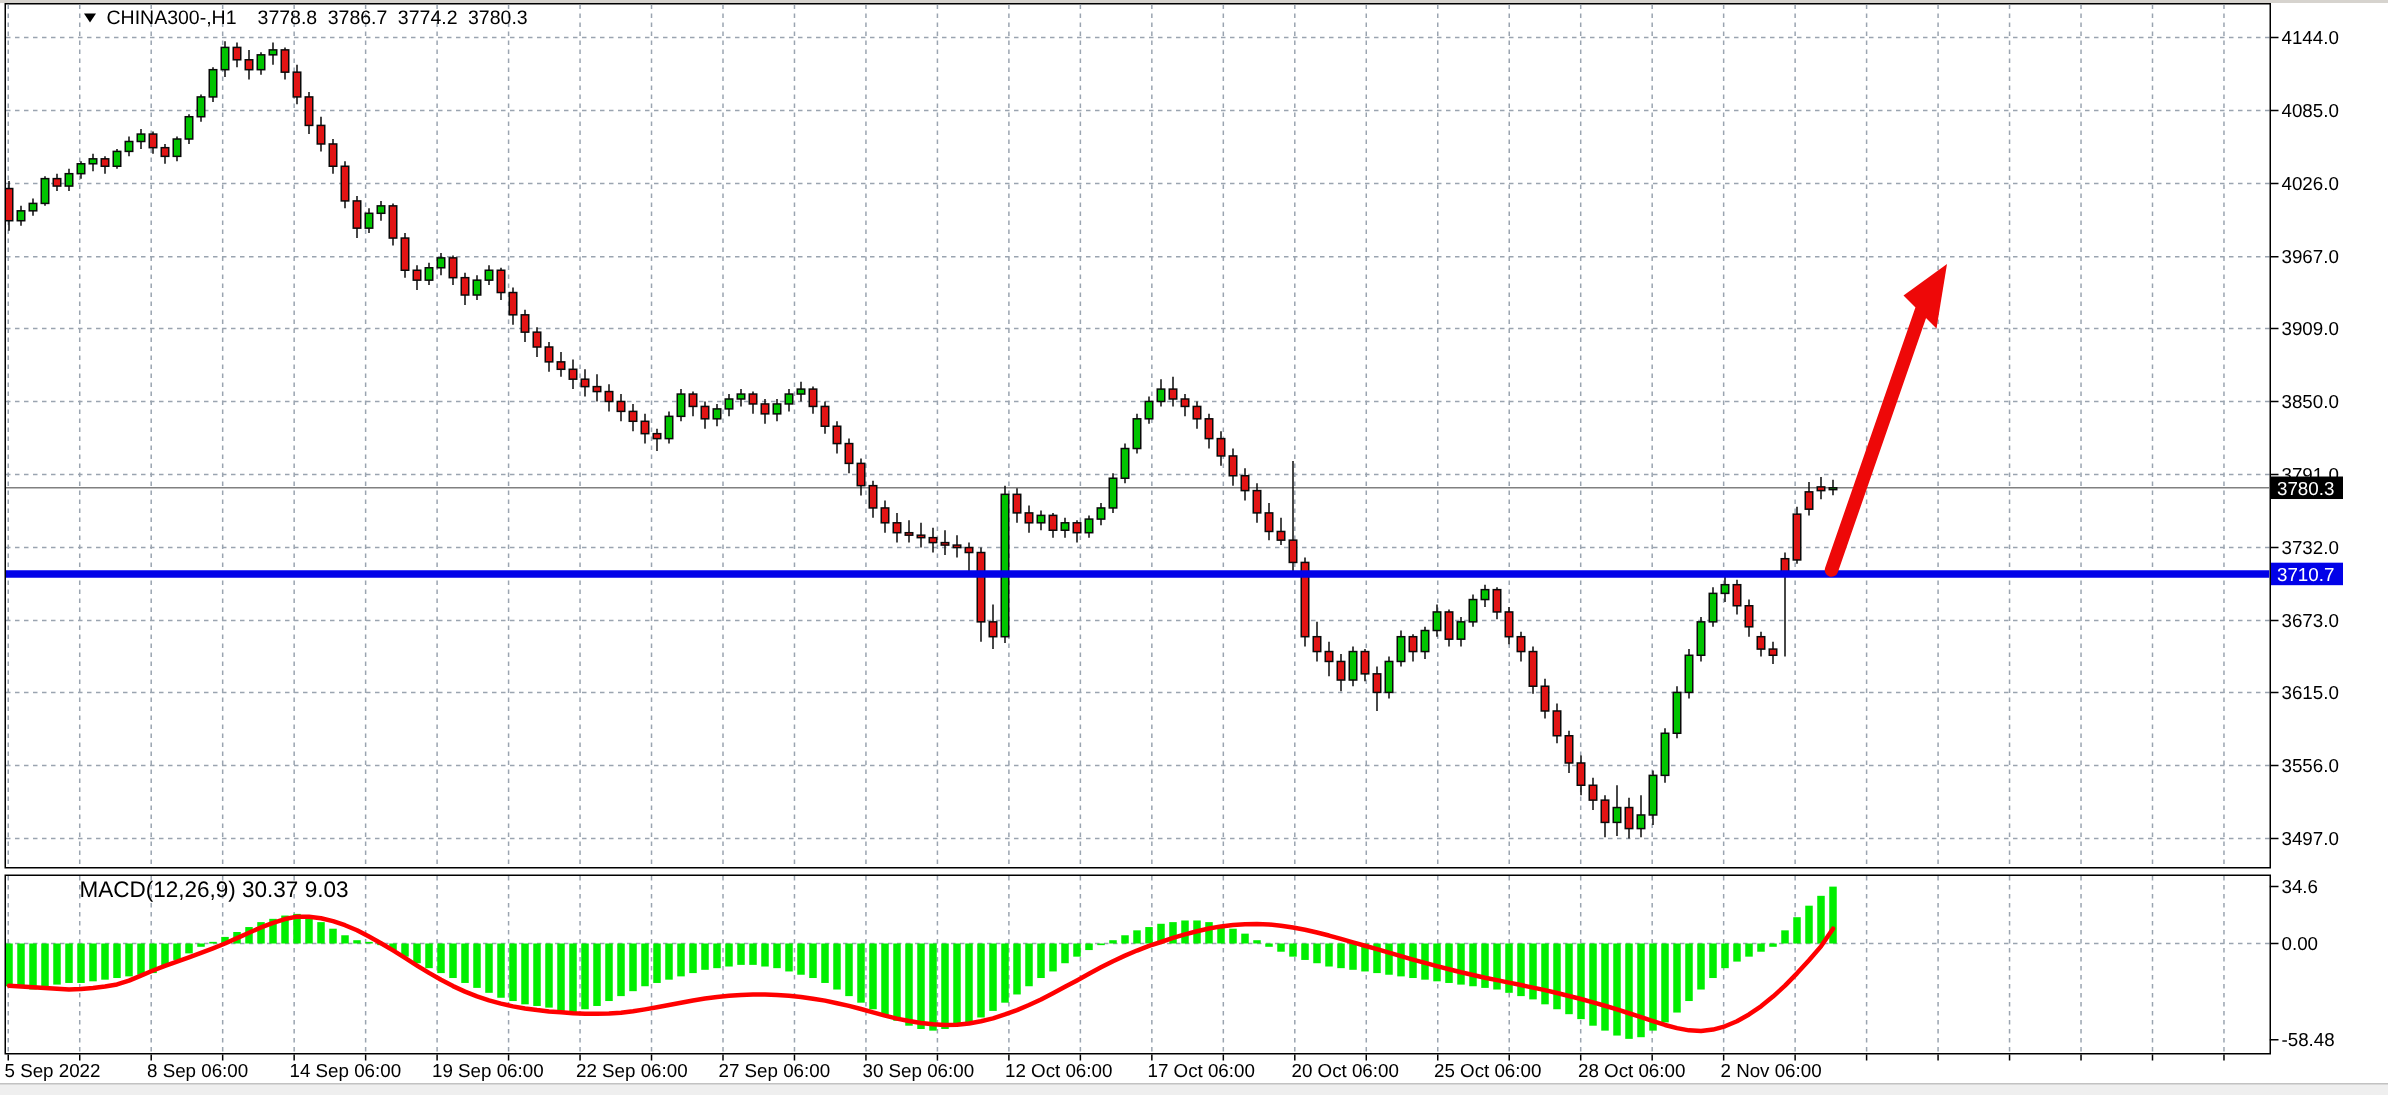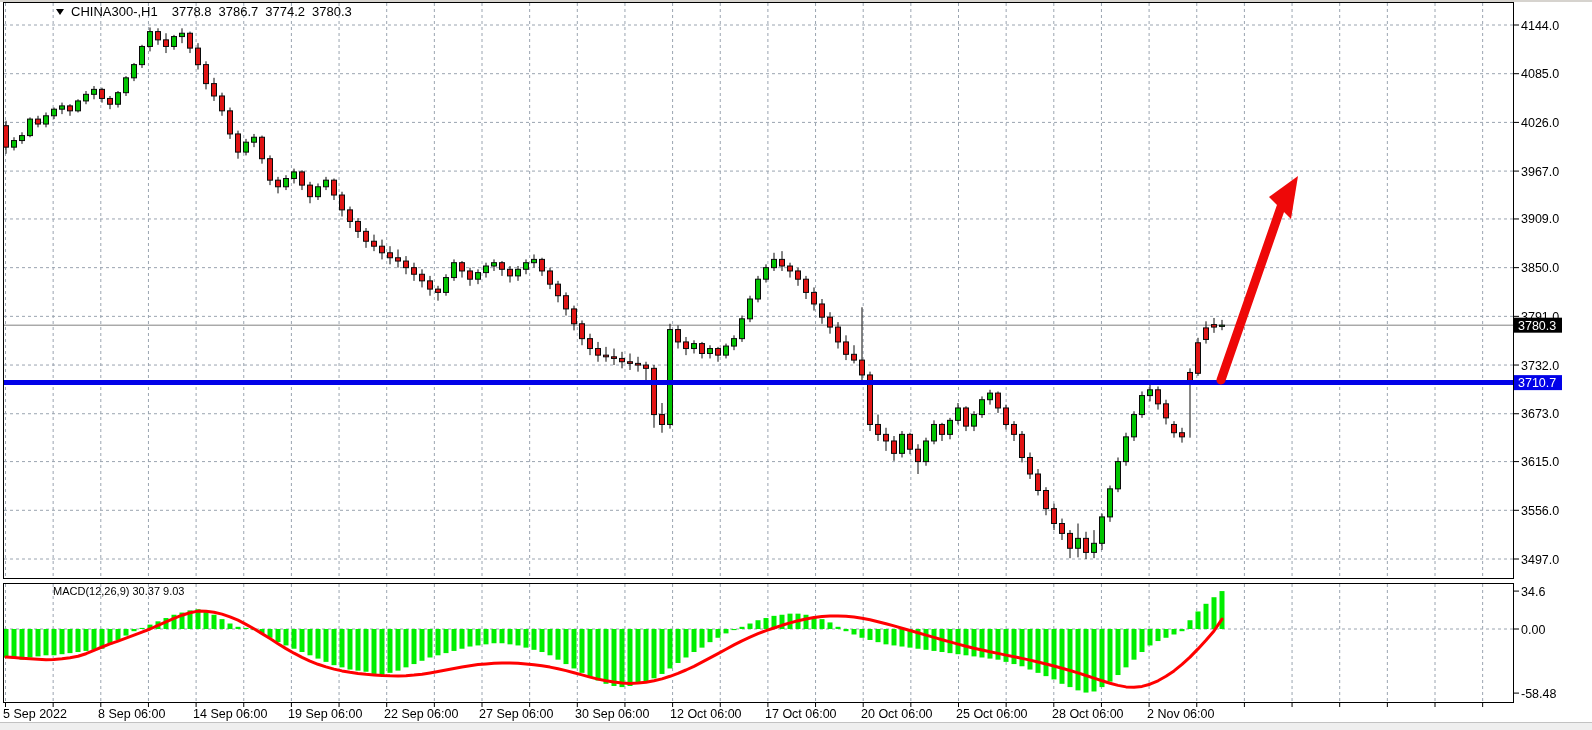--- a/index.html
+++ b/index.html
@@ -9,21 +9,21 @@
   .panel{position:absolute;background:#fff;border:1px solid #000;box-sizing:border-box;}
   #main-panel{left:3px;top:2px;width:1511px;height:577px;}
   #macd-panel{left:3px;top:583px;width:1511px;height:120px;}
   .panel svg{position:absolute;left:0;top:0;}
   .overlay{position:absolute;left:5px;top:1px;font-size:13px;color:#000;white-space:nowrap;z-index:5;margin-left:44px;}
   .overlay b{font-weight:normal;}
   .tri{display:inline-block;width:0;height:0;border-left:4px solid transparent;border-right:4px solid transparent;
        border-top:6px solid #000;margin:0 7px 1px 3px;vertical-align:middle;}
   .sym{margin-right:14px;}
   .ohlc span{margin-right:7px;}
-  #macd-overlay{font-size:11px;}
+  #macd-overlay{font-size:15px;}
   .axis-svg{position:absolute;z-index:4;}
   #price-axis{left:1513px;top:0;}
   #time-axis{left:0;top:702px;}
   .botbar{position:absolute;left:0;top:722px;width:1592px;height:8px;background:#efefef;border-top:1px solid #c2c2c2;}
   text{font-family:"Liberation Sans",sans-serif;}
 </style>
 </head>
 <body>
 
 <div class="screen">

